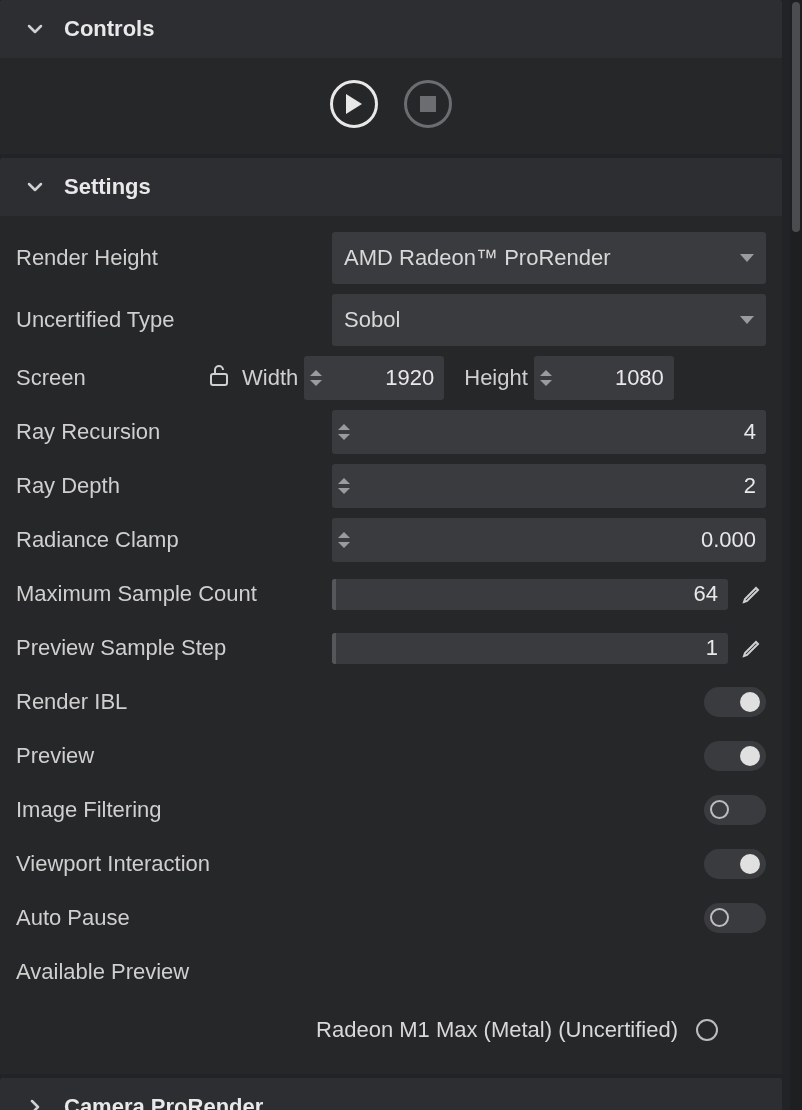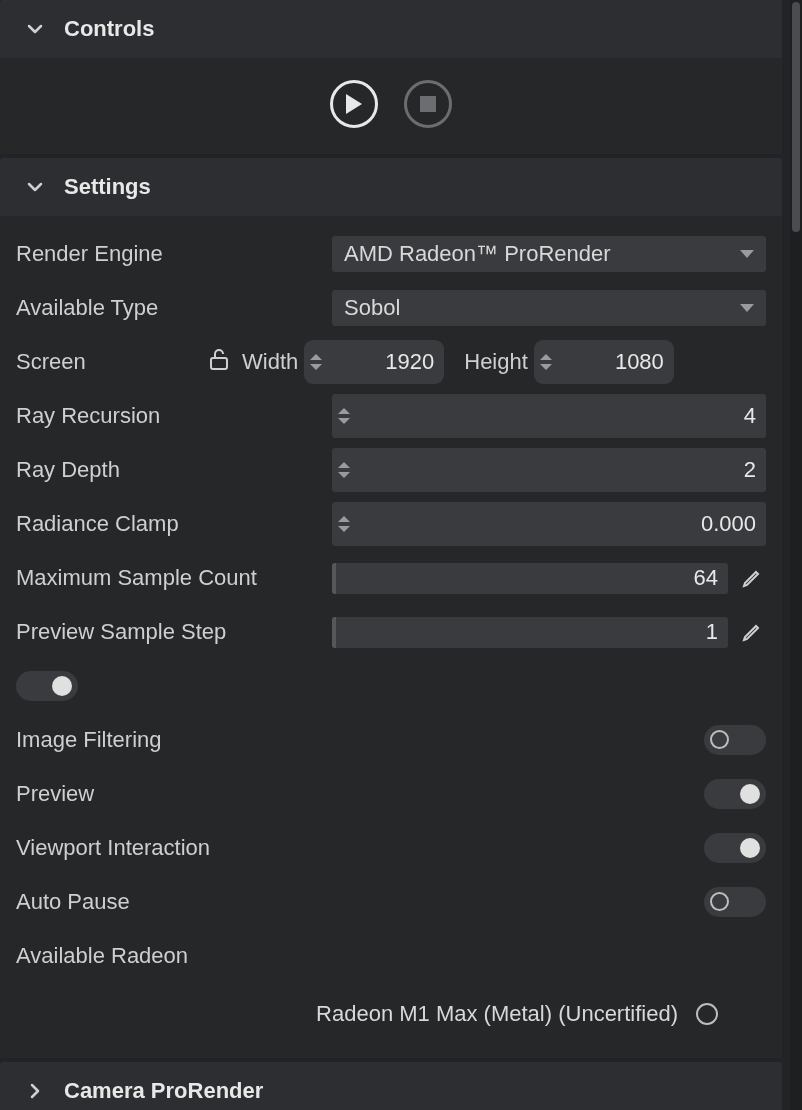--- a/index.html
+++ b/index.html
@@ -107,21 +107,21 @@
   }
   .row-field {
     flex: 1;
     display: flex;
     align-items: center;
     gap: 8px;
   }
 
   .dropdown {
     flex: 1;
-    height: 36px;
+    height: 52px;
     background: #3a3b3e;
     border-radius: 3px;
     display: flex;
     align-items: center;
     justify-content: space-between;
     padding: 0 12px;
     cursor: pointer;
   }
   .dropdown-val { color: #d8d8d8; }
   .caret-down {
@@ -133,21 +133,21 @@
 
   .num-input {
     background: #3a3b3e;
     height: 44px;
     border-radius: 3px;
     display: flex;
     align-items: center;
     padding: 0 10px 0 6px;
   }
   .num-input.full { flex: 1; }
-  .num-input.small { width: 140px; border-radius: 9px; }
+  .num-input.small { width: 140px; }
   .stepper {
     width: 16px;
     height: 100%;
     display: flex;
     flex-direction: column;
     justify-content: center;
     gap: 4px;
     margin-right: 6px;
   }
   .stepper .up, .stepper .down {
@@ -286,31 +286,31 @@
       <span class="chevron">
         <svg width="20" height="20" viewBox="0 0 20 20" fill="none">
             <path d="M4 7l6 6 6-6" stroke-width="2.5" stroke-linecap="round" stroke-linejoin="round"></path>
           </svg>
       </span>
       <span class="section-title">Settings</span>
     </div>
     <div class="section-body">
 
       <div class="row">
-        <div class="row-label">Render Engine</div>
+        <div class="row-label">Render Height</div>
         <div class="row-field">
           <div class="dropdown">
             <span class="dropdown-val">AMD Radeon™ ProRender</span>
             <span class="caret-down"></span>
           </div>
         </div>
       </div>
 
       <div class="row">
-        <div class="row-label">Available Type</div>
+        <div class="row-label">Uncertified Type</div>
         <div class="row-field">
           <div class="dropdown">
             <span class="dropdown-val">Sobol</span>
             <span class="caret-down"></span>
           </div>
         </div>
       </div>
 
       <div class="row screen-row">
         <div class="row-label">Screen</div>
@@ -401,54 +401,55 @@
           </div>
           <div class="edit-btn">
             <svg width="22" height="22" viewBox="0 0 22 22" fill="none" stroke="#d0d0d0" stroke-width="2">
                 <path d="M3 19l3-1 11-11-2-2L4 16l-1 3z"></path>
               </svg>
           </div>
         </div>
       </div>
 
       <div class="row toggle-row">
+        <div class="row-label">Render IBL</div>
+        <div class="switch on">
+            <div class="knob"></div>
+          </div>
+      </div>
+
+      <div class="row toggle-row">
+        <div class="row-label">Preview</div>
         <div class="switch on">
             <div class="knob"></div>
           </div>
       </div>
 
       <div class="row toggle-row">
         <div class="row-label">Image Filtering</div>
         <div class="switch off">
             <div class="knob"></div>
           </div>
       </div>
 
       <div class="row toggle-row">
-        <div class="row-label">Preview</div>
-        <div class="switch on">
-            <div class="knob"></div>
-          </div>
-      </div>
-
-      <div class="row toggle-row">
         <div class="row-label">Viewport Interaction</div>
         <div class="switch on">
             <div class="knob"></div>
           </div>
       </div>
 
       <div class="row toggle-row">
         <div class="row-label">Auto Pause</div>
         <div class="switch off">
             <div class="knob"></div>
           </div>
       </div>
 
-      <div class="available-label">Available Radeon</div>
+      <div class="available-label">Available Preview</div>
       <div class="device-row">
         <span>Radeon M1 Max (Metal) (Uncertified)</span>
         <div class="radio"></div>
       </div>
 
     </div>
   </div>
 
   <div class="section">
     <div class="section-header collapsed">

